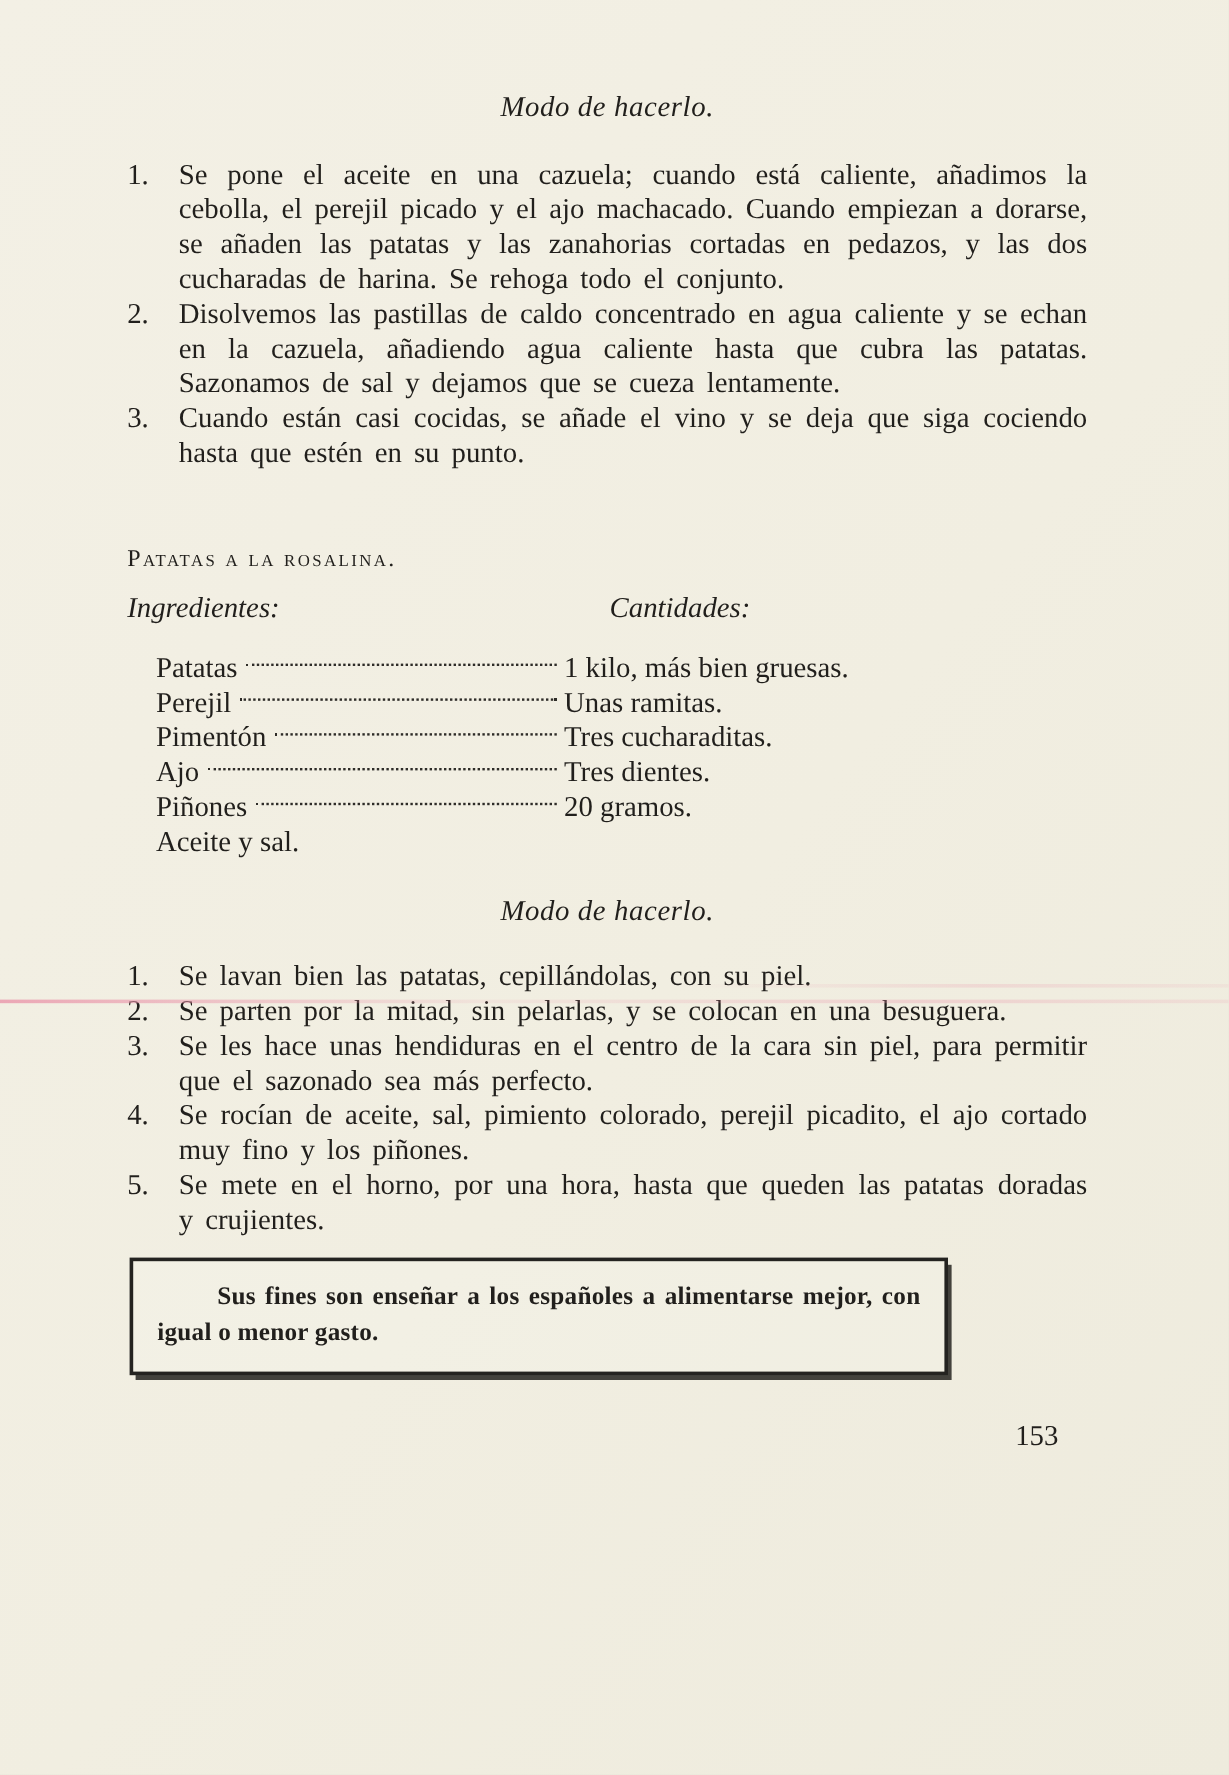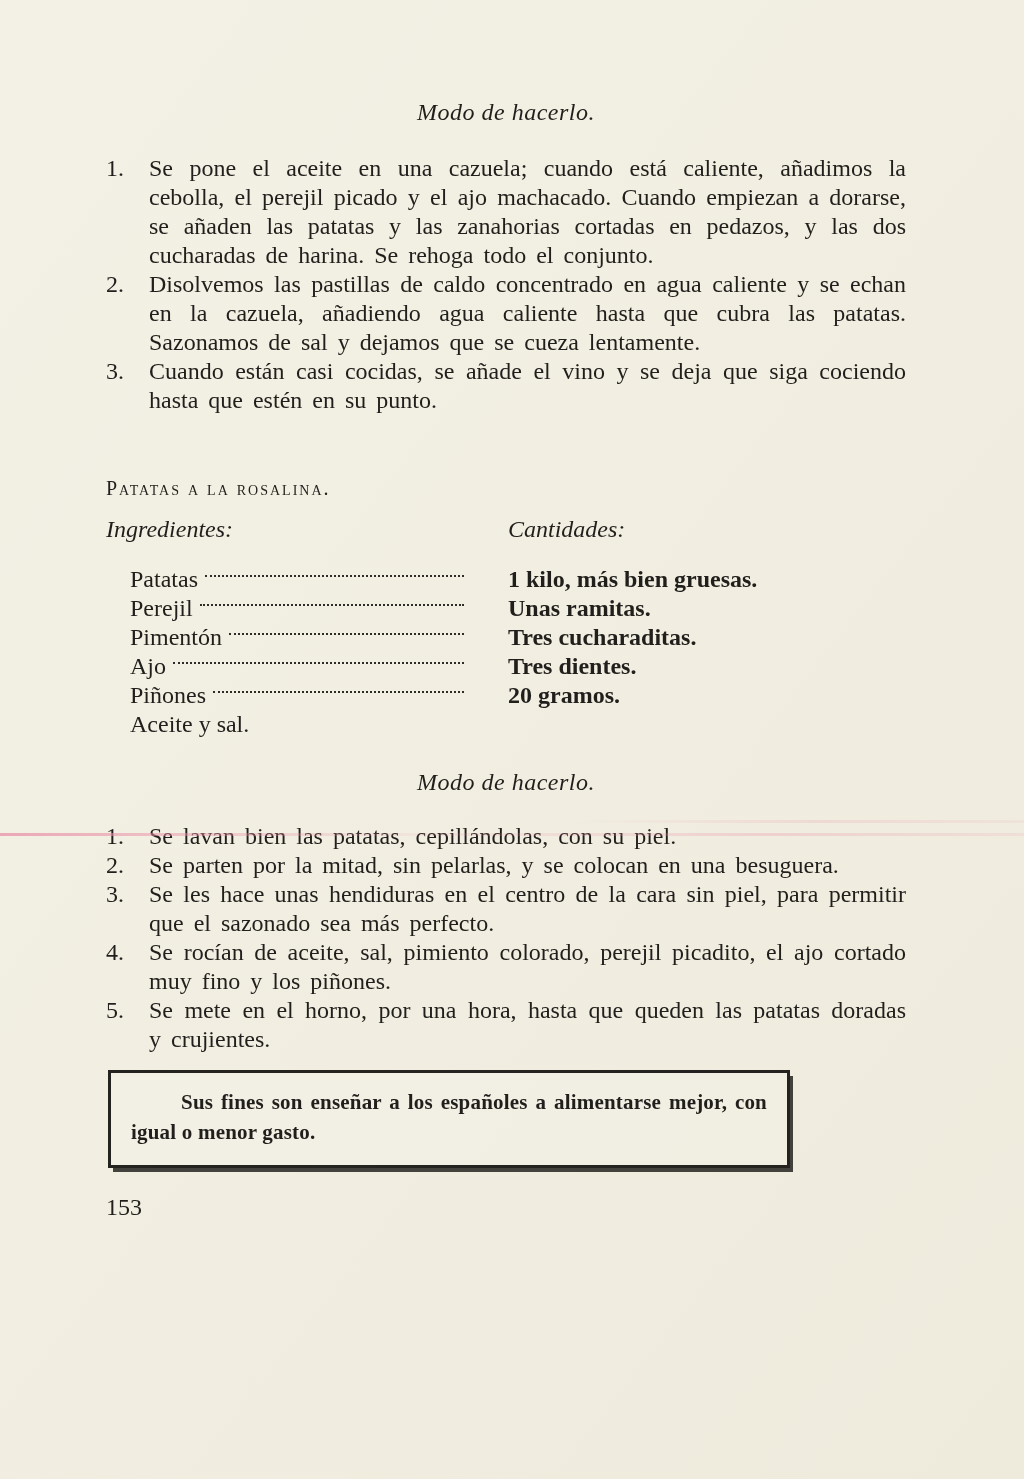--- a/index.html
+++ b/index.html
@@ -11,21 +11,21 @@
     position: relative;
     width: 1024px;
     height: 1479px;
     margin: 0 auto;
     background: linear-gradient(128deg, #f3f0e5 0%, #f1eee1 55%, #eeebdd 100%);
     font-family: "Liberation Serif", "DejaVu Serif", serif;
     color: #211f1c;
     overflow: hidden;
   }
   .content {
-    padding: 99px 118px 0 106px;
+    padding: 77px 118px 0 106px;
   }
   .heading {
     margin: 0 0 28px 0;
     font-size: 24px;
     font-weight: normal;
     font-style: italic;
     text-align: center;
     letter-spacing: 0.5px;
   }
   .steps { margin: 0; }
@@ -73,23 +73,21 @@
     align-items: center;
   }
   .ing-name { flex: none; white-space: nowrap; }
   .ing-dots {
     flex: 1;
     border-bottom: 2.6px dotted #2e2c28;
     margin: 0 6px 7px 7px;
   }
   .ing-qty {
     flex: none;
-    margin-left: 38px;
     white-space: nowrap;
-    font-weight: bold;
   }
   .heading-2 { margin: 30px 0 26px 0; }
   .note-box {
     box-sizing: border-box;
     margin: 16px 0 0 2px;
     width: 682px;
     border: 3px solid #242320;
     box-shadow: 4px 5px 0 -1px rgba(36, 35, 32, 0.85);
     background: rgba(255, 255, 255, 0.12);
     padding: 14px 20px 18px 20px;
@@ -97,23 +95,23 @@
   .note-box p {
     margin: 0;
     font-size: 21px;
     font-weight: bold;
     line-height: 30px;
     text-align: justify;
     text-indent: 50px;
     letter-spacing: 0.2px;
   }
   .page-number {
-    margin-top: 26px;
+    margin-top: 38px;
     padding-right: 24px;
-    text-align: left;
+    text-align: right;
     font-size: 24px;
   }
   
   .scan-line {
     position: absolute;
     left: 0;
     width: 100%;
     height: 3px;
     pointer-events: none;
   }

